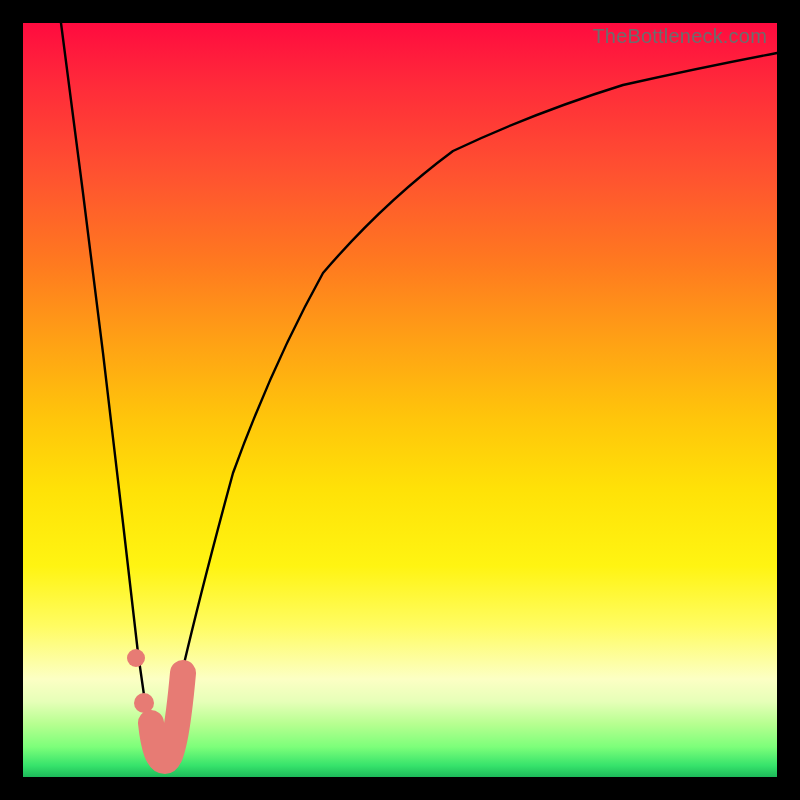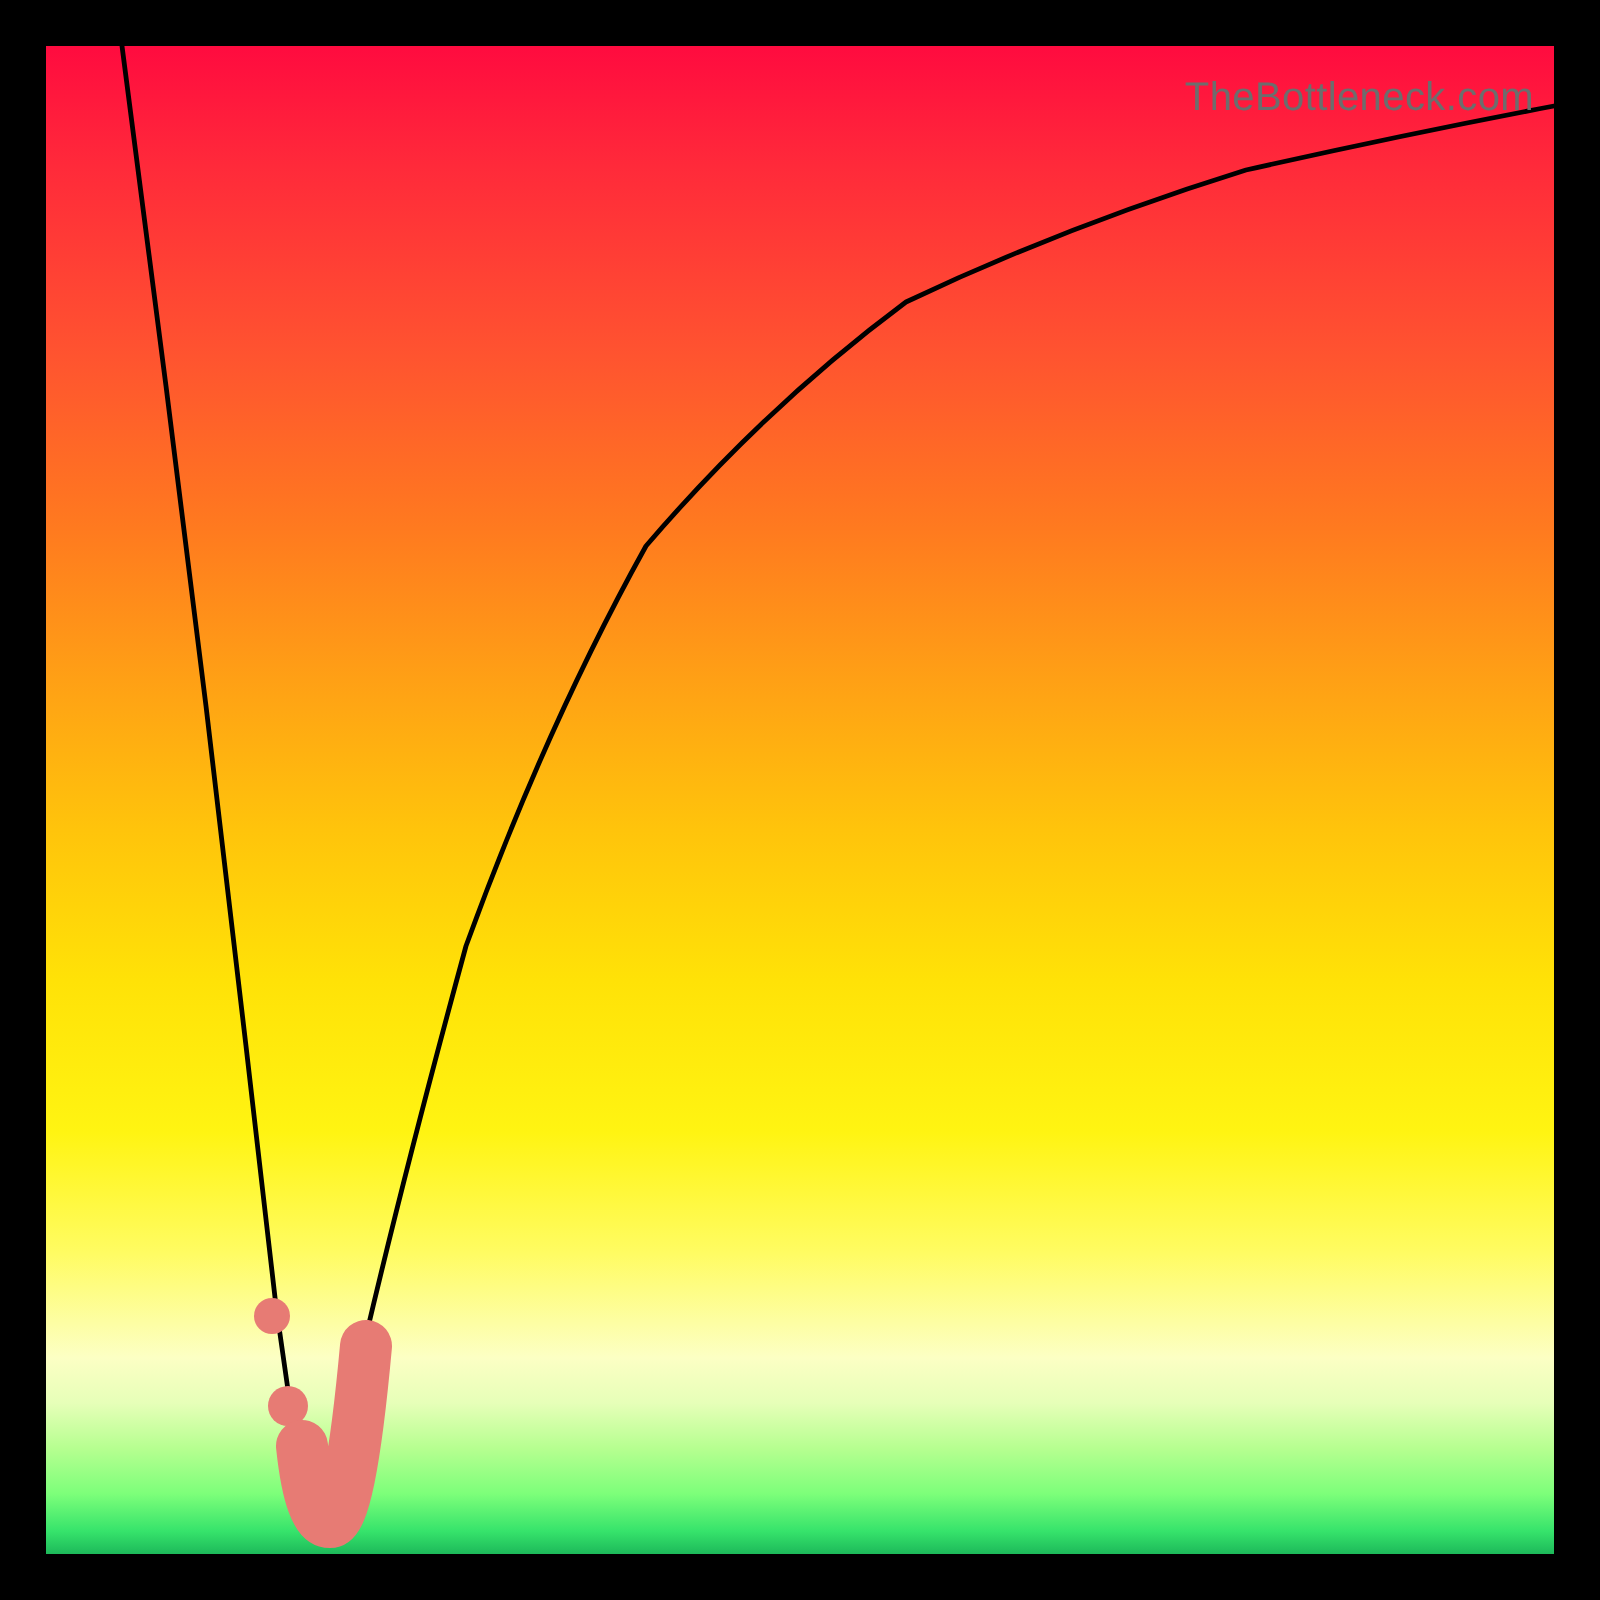--- a/index.html
+++ b/index.html
@@ -45,21 +45,20 @@
   }
   .watermark {
     position: absolute;
     top: 2px;
     right: 10px;
     color: #6d6d6d;
     font-size: 20px;
     letter-spacing: 0.2px;
     z-index: 5;
     font-weight: 400;
-    margin-top: 13px;
   }
   svg.overlay {
     position: absolute;
     left: 0;
     top: 0;
     width: 754px;
     height: 754px;
     overflow: visible;
   }
   .curve {

